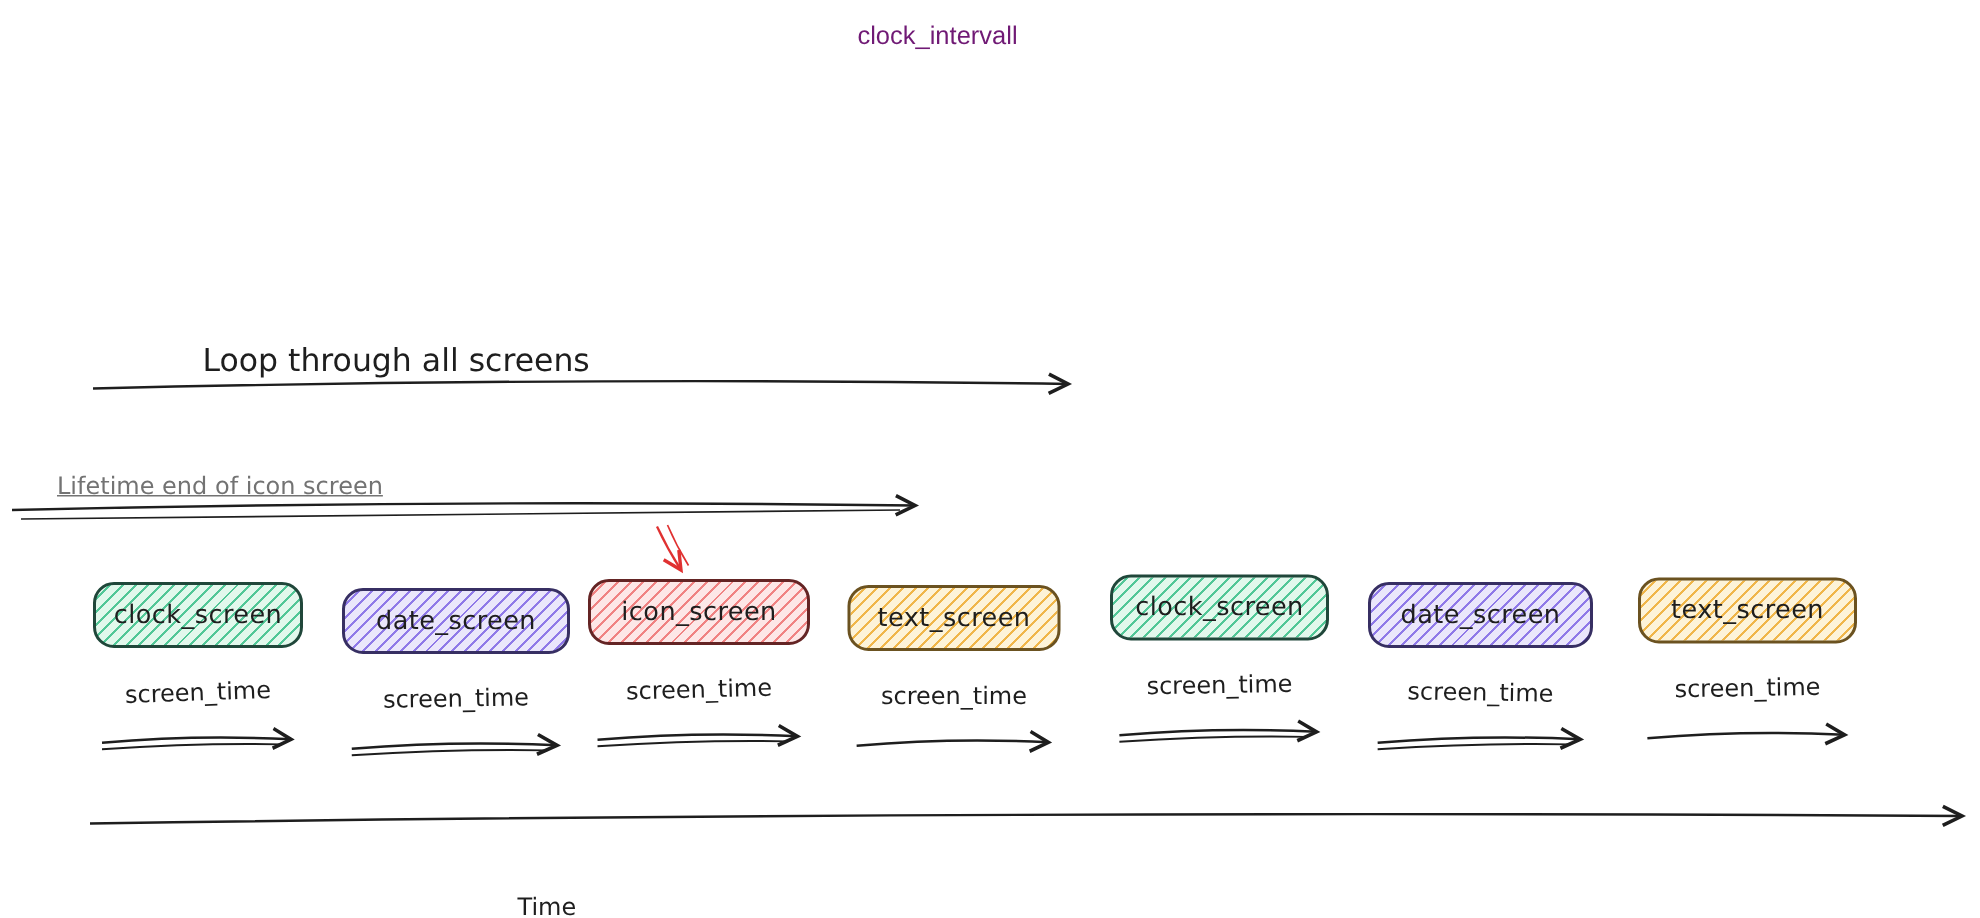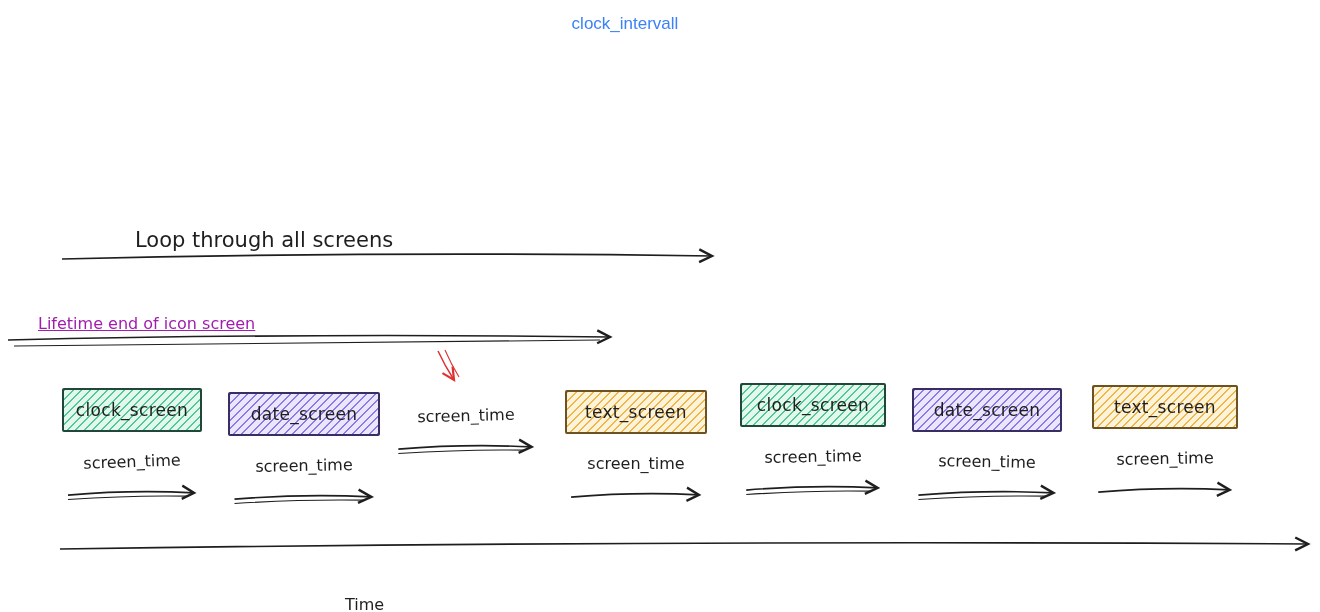--- a/index.html
+++ b/index.html
@@ -9,21 +9,21 @@
     font-family:"DejaVu Sans",sans-serif;
   }
   #arrow-layer{position:absolute;left:0;top:0;pointer-events:none;}
   .title{
     position:absolute;top:14px;left:625px;transform:translateX(-50%);
     font-family:"Liberation Sans",sans-serif;font-size:17px;
   }
   .label{position:absolute;font-size:21px;white-space:nowrap;}
   .column{position:absolute;text-align:center;}
   .screen-box{
-    height:40px;border:2px solid var(--stroke);border-radius:2px;
+    height:40px;border:2px solid var(--stroke);border-radius:14px;
     display:flex;align-items:center;justify-content:center;
     font-size:17px;letter-spacing:0.3px;
     background:
       repeating-linear-gradient(135deg,
         var(--hatch) 0px, var(--hatch) 1.4px,
         rgba(0,0,0,0) 1.4px, rgba(0,0,0,0) 6px),
       var(--fill);
   }
   .screen-time{margin-top:20px;font-size:16px;}
   .st-arrow{display:block;margin-top:12px;width:100%;height:22px;}
@@ -45,25 +45,25 @@
 
   <path d="M8,340 Q300,333 610,337" fill="none" stroke-width="1.6" marker-end="url(#ah)" stroke="#1e1e1e"></path>
   <path d="M14,346 Q310,342 600,340" fill="none" stroke-width="1.1" stroke="#1e1e1e"></path>
 
   <path d="M438,351 Q445,366 454,380" fill="none" stroke-width="1.5" marker-end="url(#ah-red)" stroke="#e03131"></path>
   <path d="M445,350 Q451,364 459,377" fill="none" stroke-width="1.1" stroke="#e03131"></path>
 
   <path d="M60,549 Q660,540 1308,544" fill="none" stroke-width="1.6" marker-end="url(#ah)" stroke="#1e1e1e"></path>
 </svg>
 
-<div class="title" style="color: #3b82f6;">clock_intervall</div>
+<div class="title" style="color: #701a75;">clock_intervall</div>
 
 <div class="label" style="left:135px;top:228px;">Loop through all screens</div>
 
-<div class="label" style="left: 38px; top: 314px; font-size: 16px; text-decoration: underline; color: #a21caf;">Lifetime end of icon screen</div>
+<div class="label" style="left: 38px; top: 314px; font-size: 16px; text-decoration: underline; color: #737373;">Lifetime end of icon screen</div>
 
 <div class="label" style="left:345px;top:579px;font-size:16px;margin-top:16px;">Time</div>
 
 <div class="column" style="left:62px;top:388px;width:140px;">
   <div class="screen-box" style="--fill: #e2f8ec; --hatch: #52c797; --stroke: #20473a;">
     <span>clock_screen</span>
   </div>
   <div class="screen-time" style="transform:rotate(-2deg);">screen_time</div>
   <svg class="st-arrow" viewBox="0 0 140 20" preserveAspectRatio="none">
     <path d="M6,11 Q70,6 132,9" fill="none" stroke-width="1.5" marker-end="url(#ah)" stroke="#1e1e1e"></path>
@@ -76,20 +76,23 @@
     <span>date_screen</span>
   </div>
   <div class="screen-time" style="transform:rotate(-1deg);">screen_time</div>
   <svg class="st-arrow" viewBox="0 0 140 20" preserveAspectRatio="none">
     <path d="M6,11 Q70,6 132,9" fill="none" stroke-width="1.5" marker-end="url(#ah)" stroke="#1e1e1e"></path>
     <path d="M6,15 Q70,11 126,12" fill="none" stroke-width="1.1" stroke="#1e1e1e"></path>
   </svg>
 </div>
 
 <div class="column" style="left:392px;top:386px;width:148px;">
+  <div class="screen-box" style="--fill: #fde7e7; --hatch: #f08383; --stroke: #642424;">
+    <span>icon_screen</span>
+  </div>
   <div class="screen-time" style="transform:rotate(-1.5deg);">screen_time</div>
   <svg class="st-arrow" viewBox="0 0 140 20" preserveAspectRatio="none">
     <path d="M6,11 Q70,6 132,9" fill="none" stroke-width="1.5" marker-end="url(#ah)" stroke="#1e1e1e"></path>
     <path d="M6,15 Q70,11 126,12" fill="none" stroke-width="1.1" stroke="#1e1e1e"></path>
   </svg>
 </div>
 
 <div class="column" style="left:565px;top:390px;width:142px;">
   <div class="screen-box" style="--fill: #fdf3d8; --hatch: #f0b64a; --stroke: #6b5220;">
     <span>text_screen</span>

